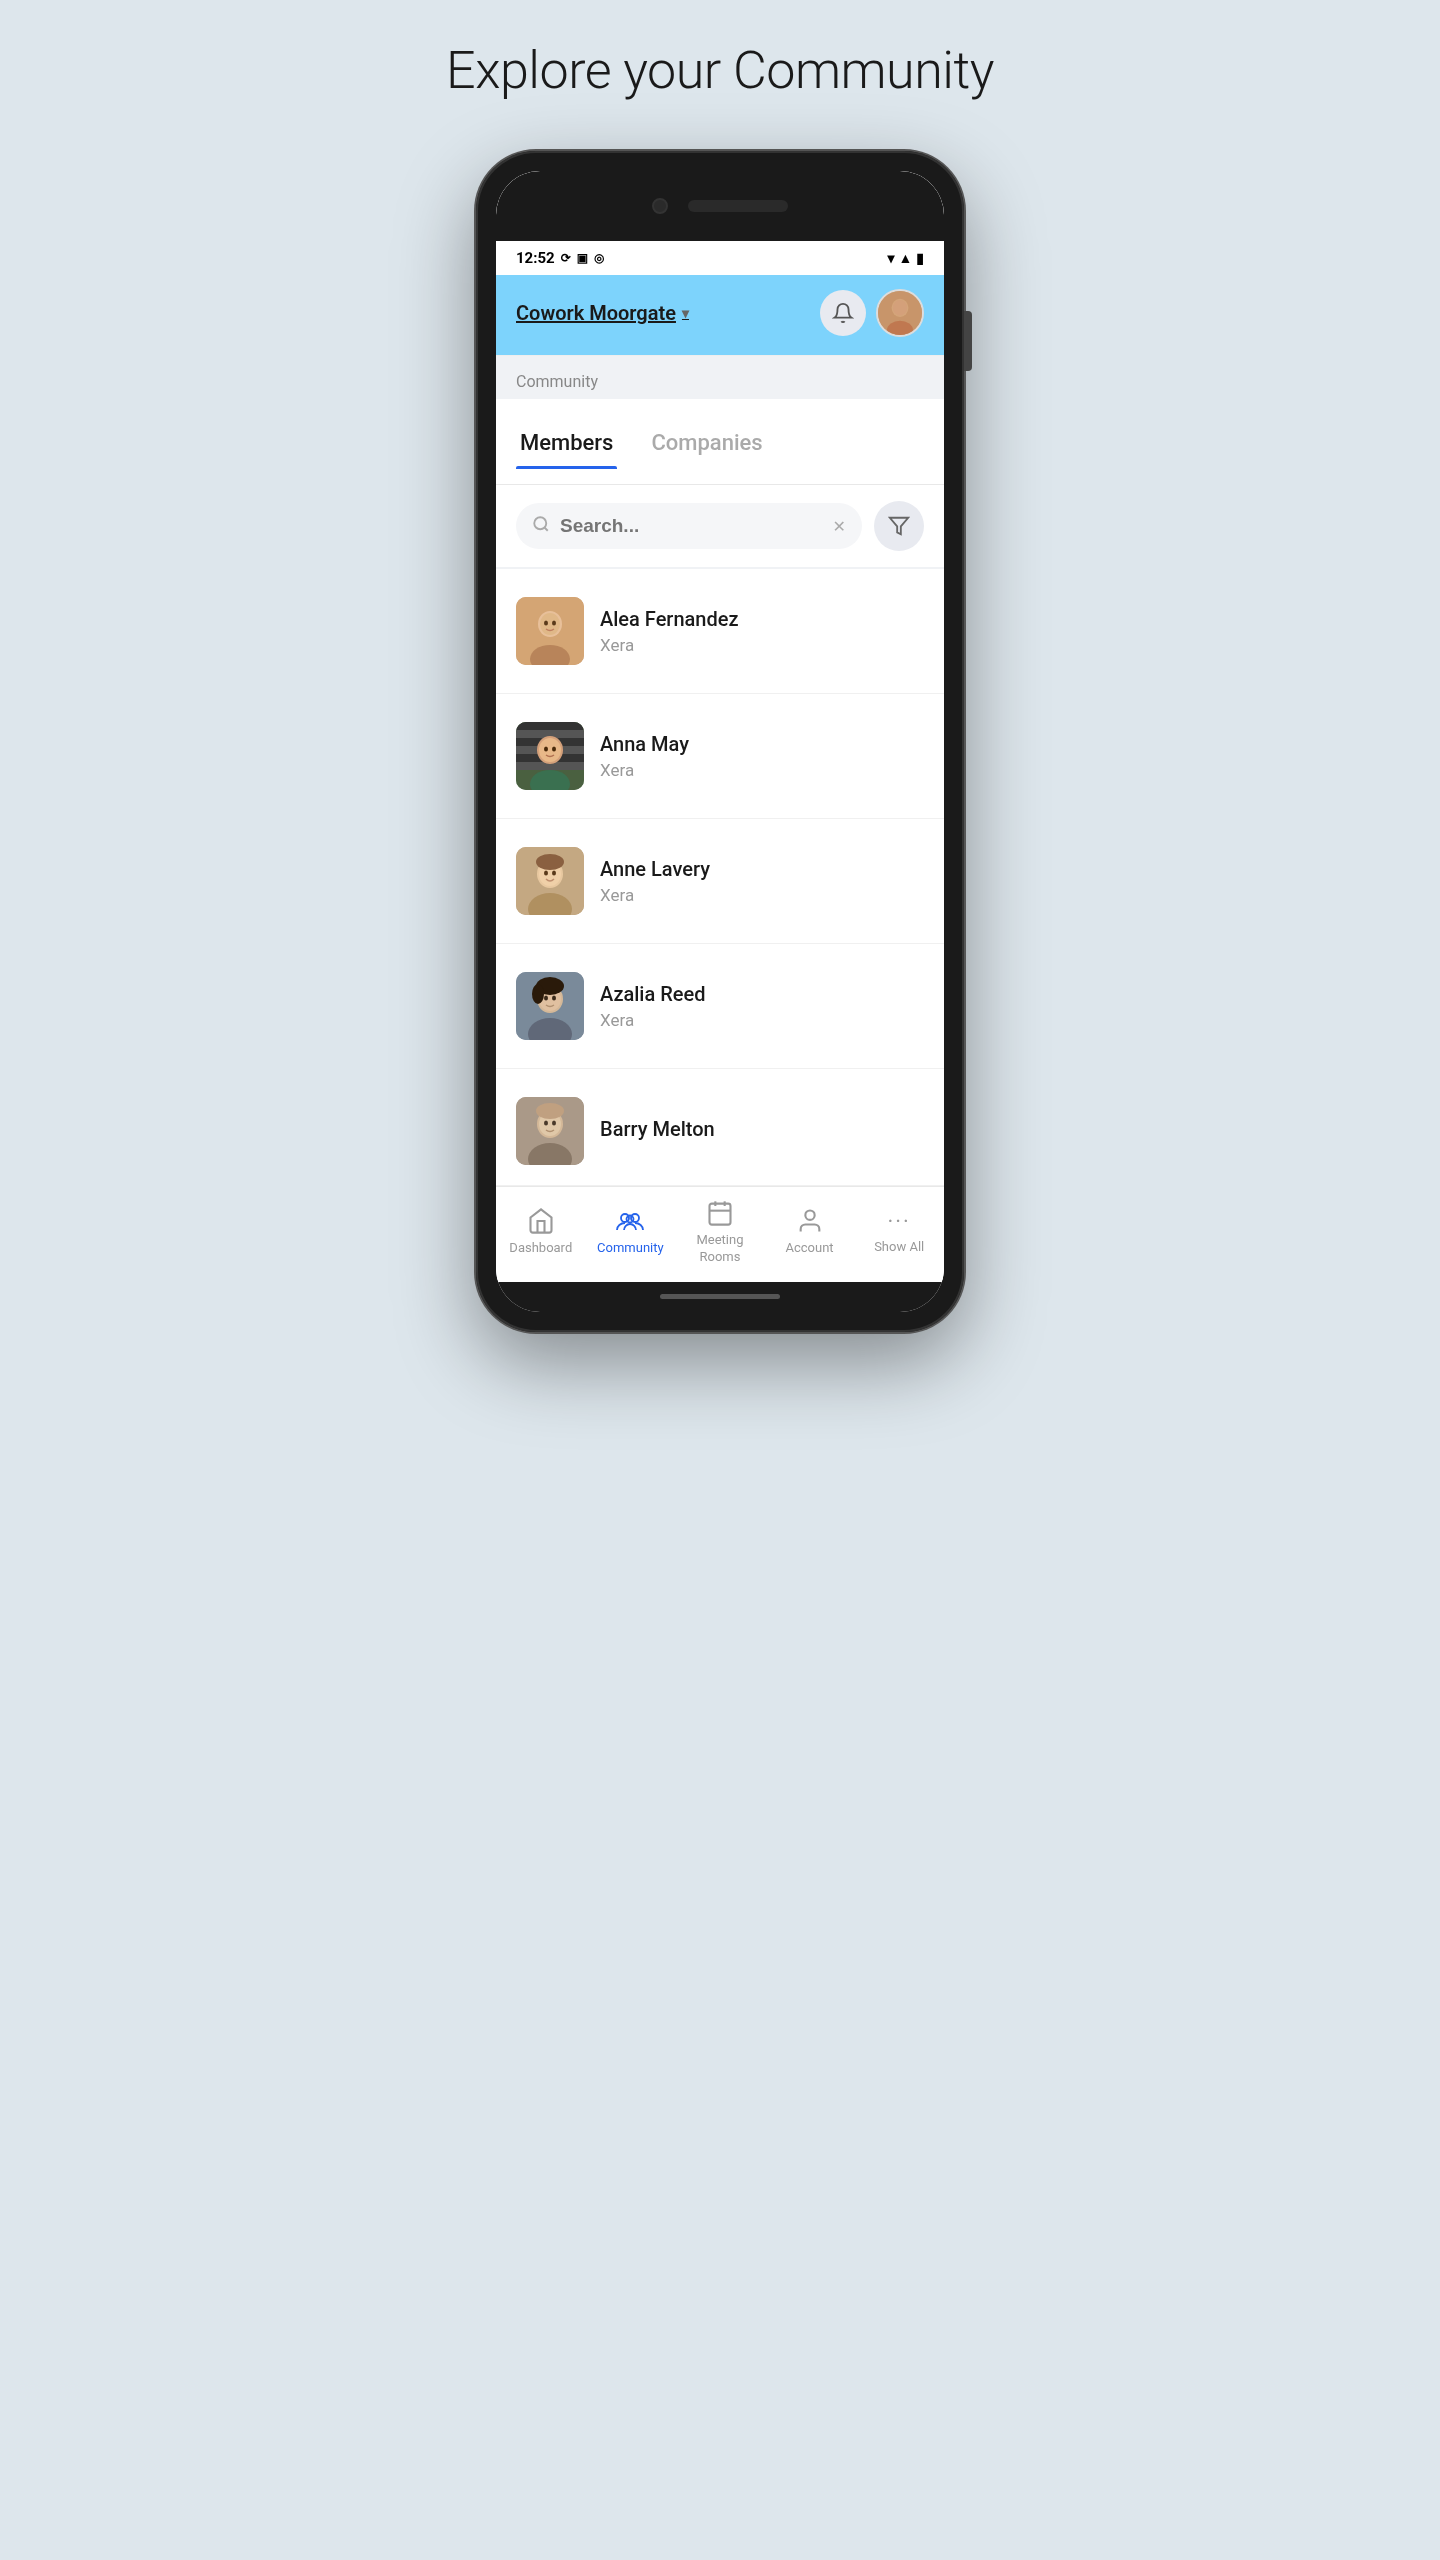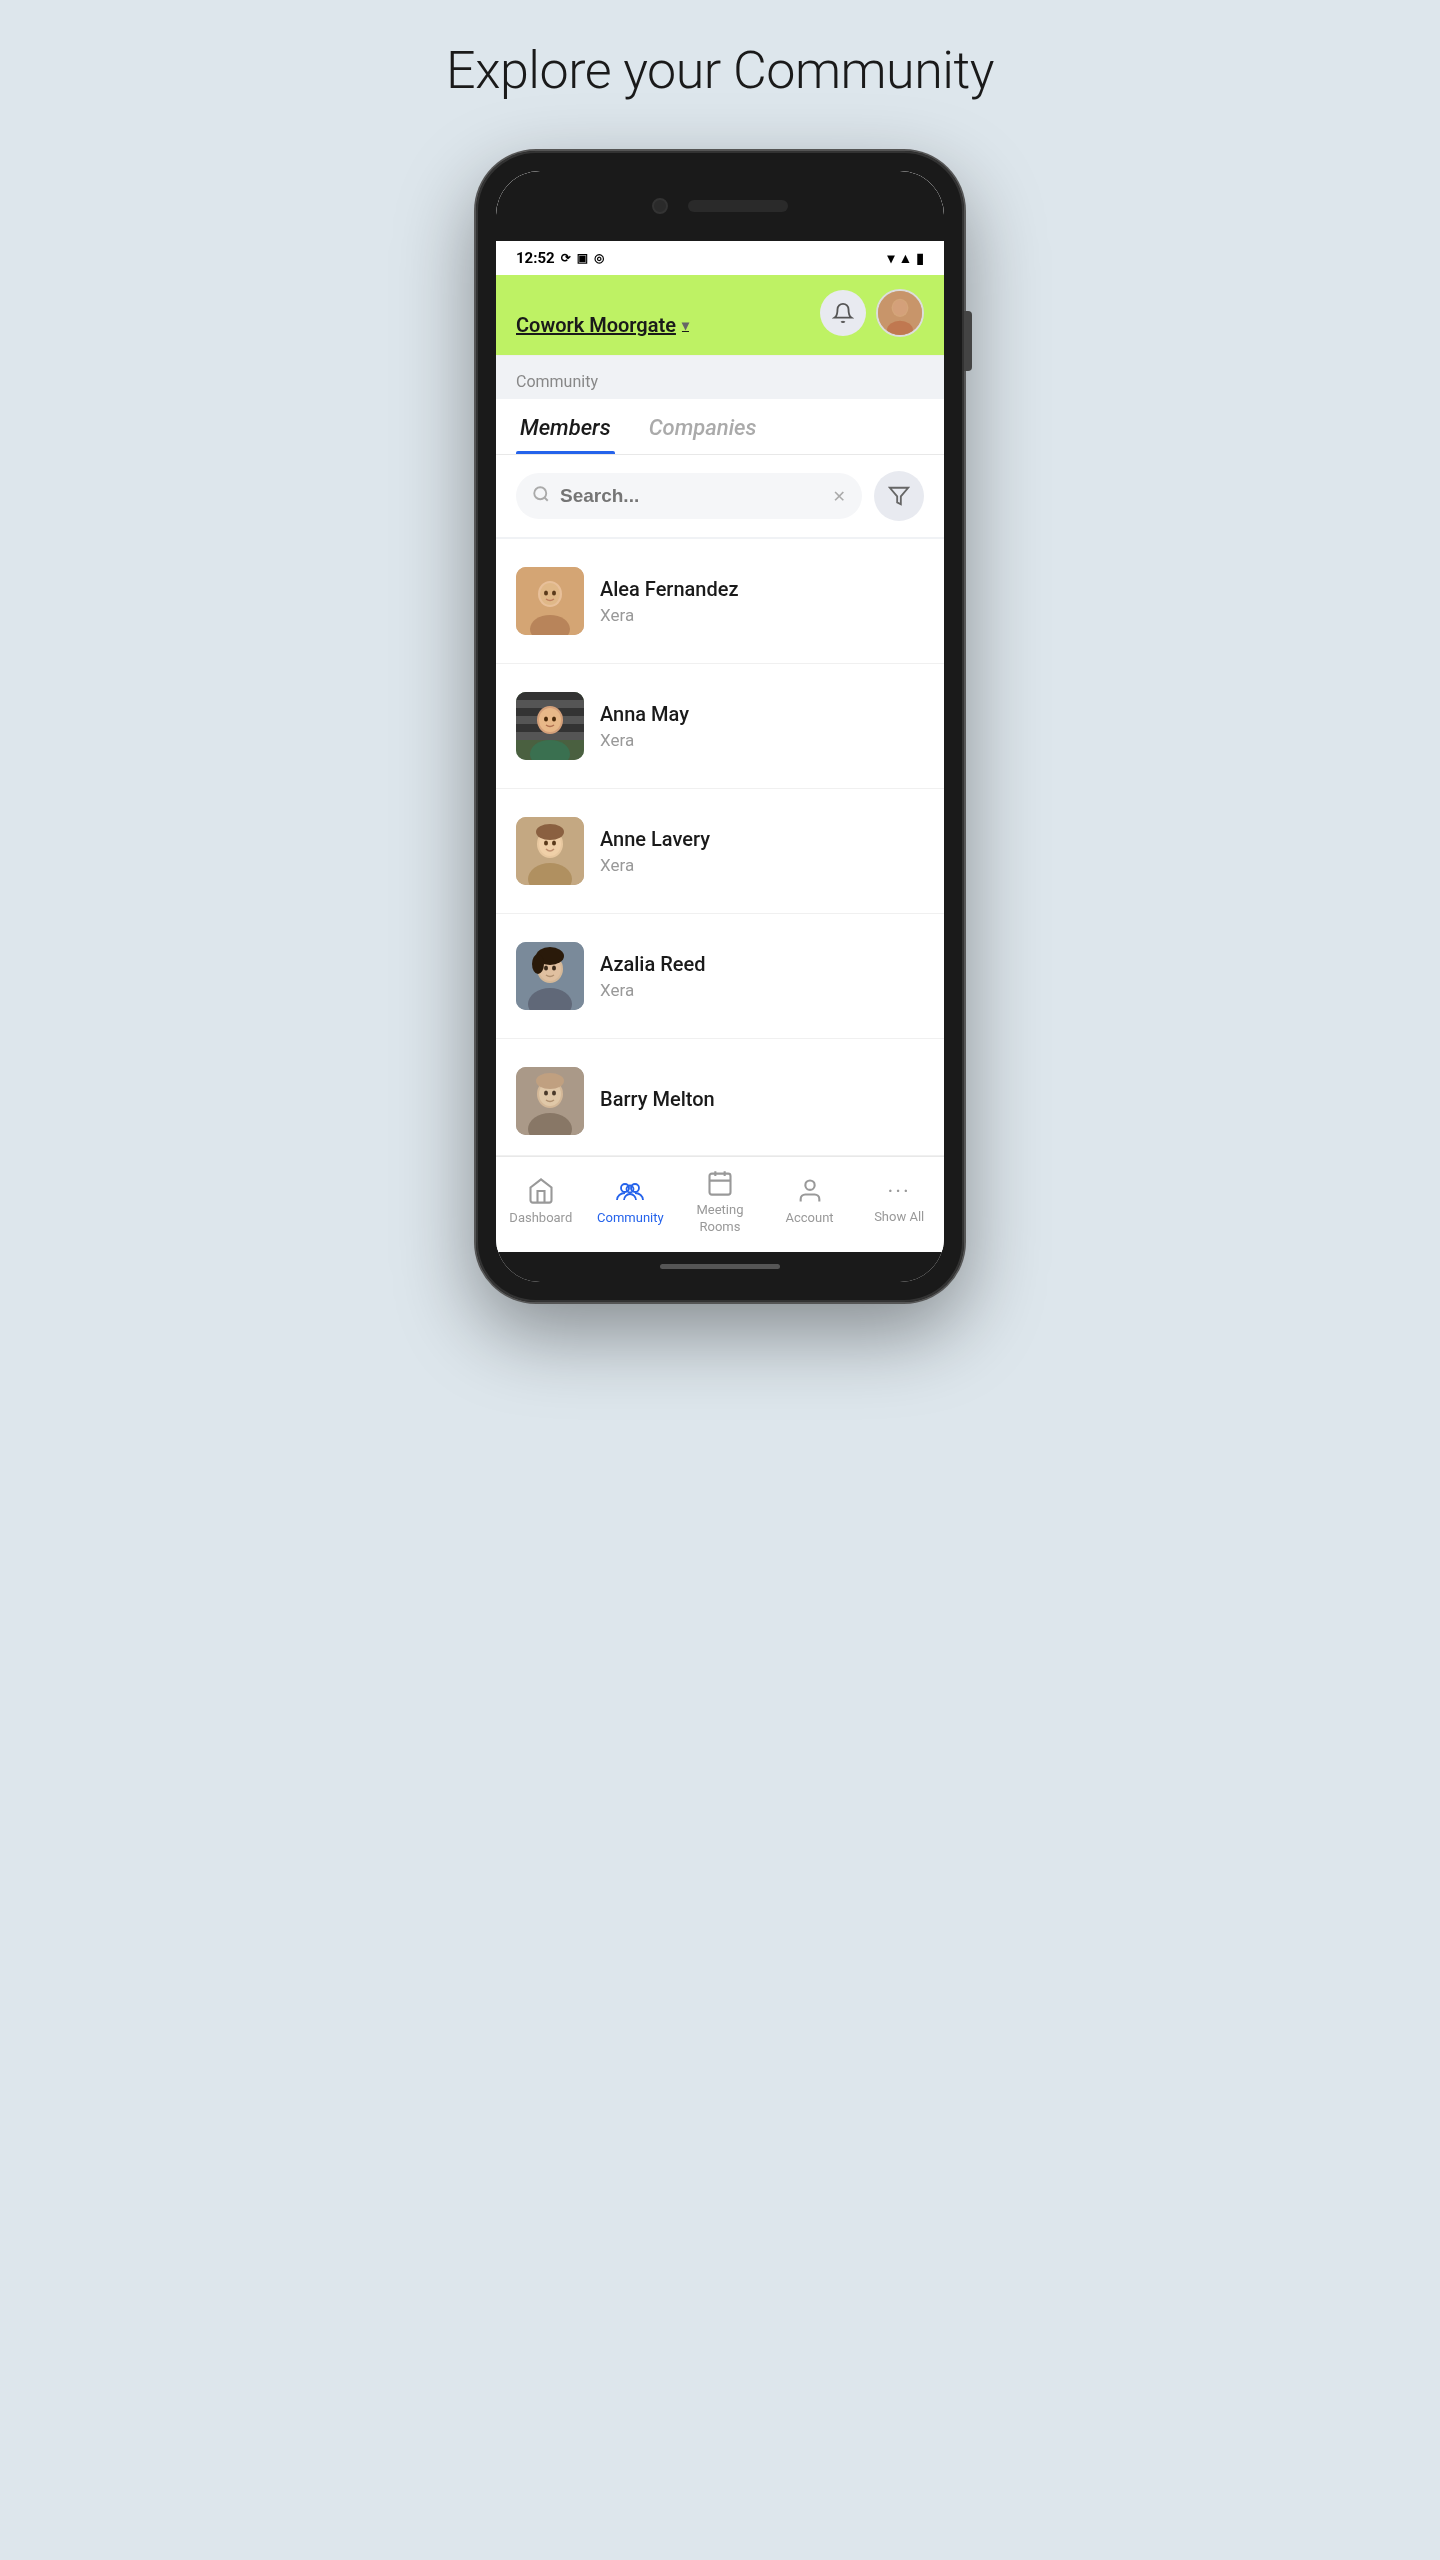--- a/index.html
+++ b/index.html
@@ -114,24 +114,24 @@
     }
 
     .status-left {
       display: flex;
       align-items: center;
       gap: 6px;
     }
 
     
     .top-bar {
-      background: #bef264;
+      background: #7dd3fc;
       display: flex;
       justify-content: space-between;
-      align-items: flex-end;
+      align-items: center;
       padding: 14px 20px 18px;
       border-bottom: 1px solid #eee;
     }
 
     .workspace-name {
       font-size: 20px;
       font-weight: 600;
       color: #1a1a1a;
       text-decoration: underline;
       display: flex;
@@ -177,24 +177,23 @@
       padding: 16px 20px 8px;
       font-size: 16px;
       color: #888;
       font-weight: 400;
     }
 
     
     .tabs-container {
       background: #fff;
       display: flex;
-      padding: 0 20px;
+      padding: 15px 20px;
       gap: 30px;
       border-bottom: 1px solid #e8e8e8;
-      font-style: italic;
     }
 
     .tab {
       padding: 16px 4px 14px;
       font-size: 22px;
       font-weight: 500;
       color: #aaa;
       cursor: pointer;
       position: relative;
       white-space: nowrap;

